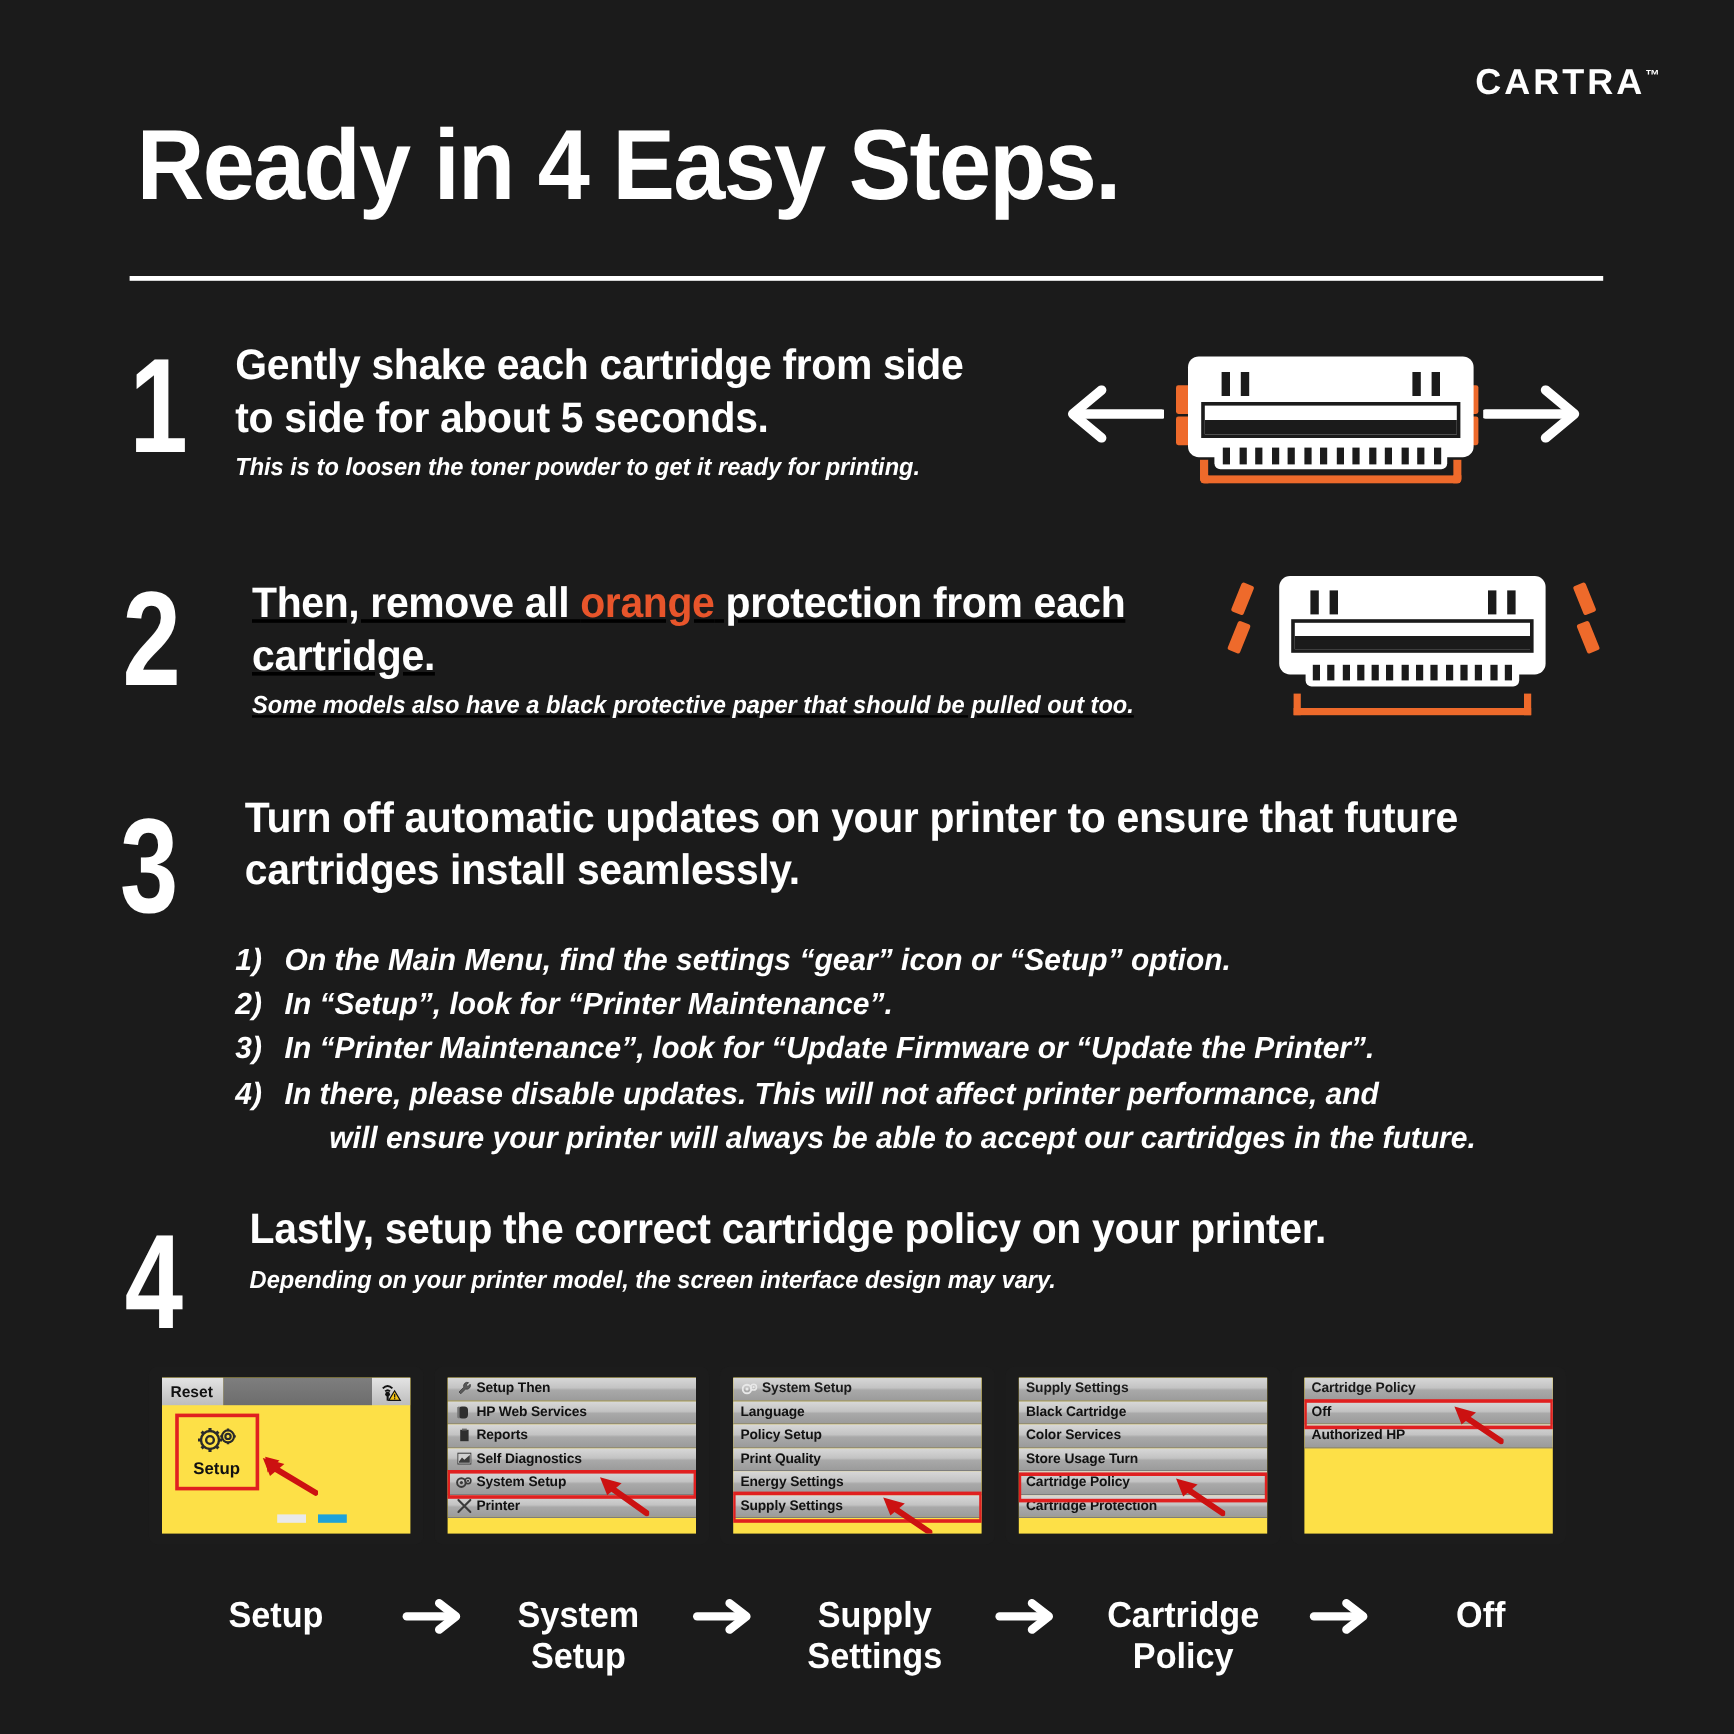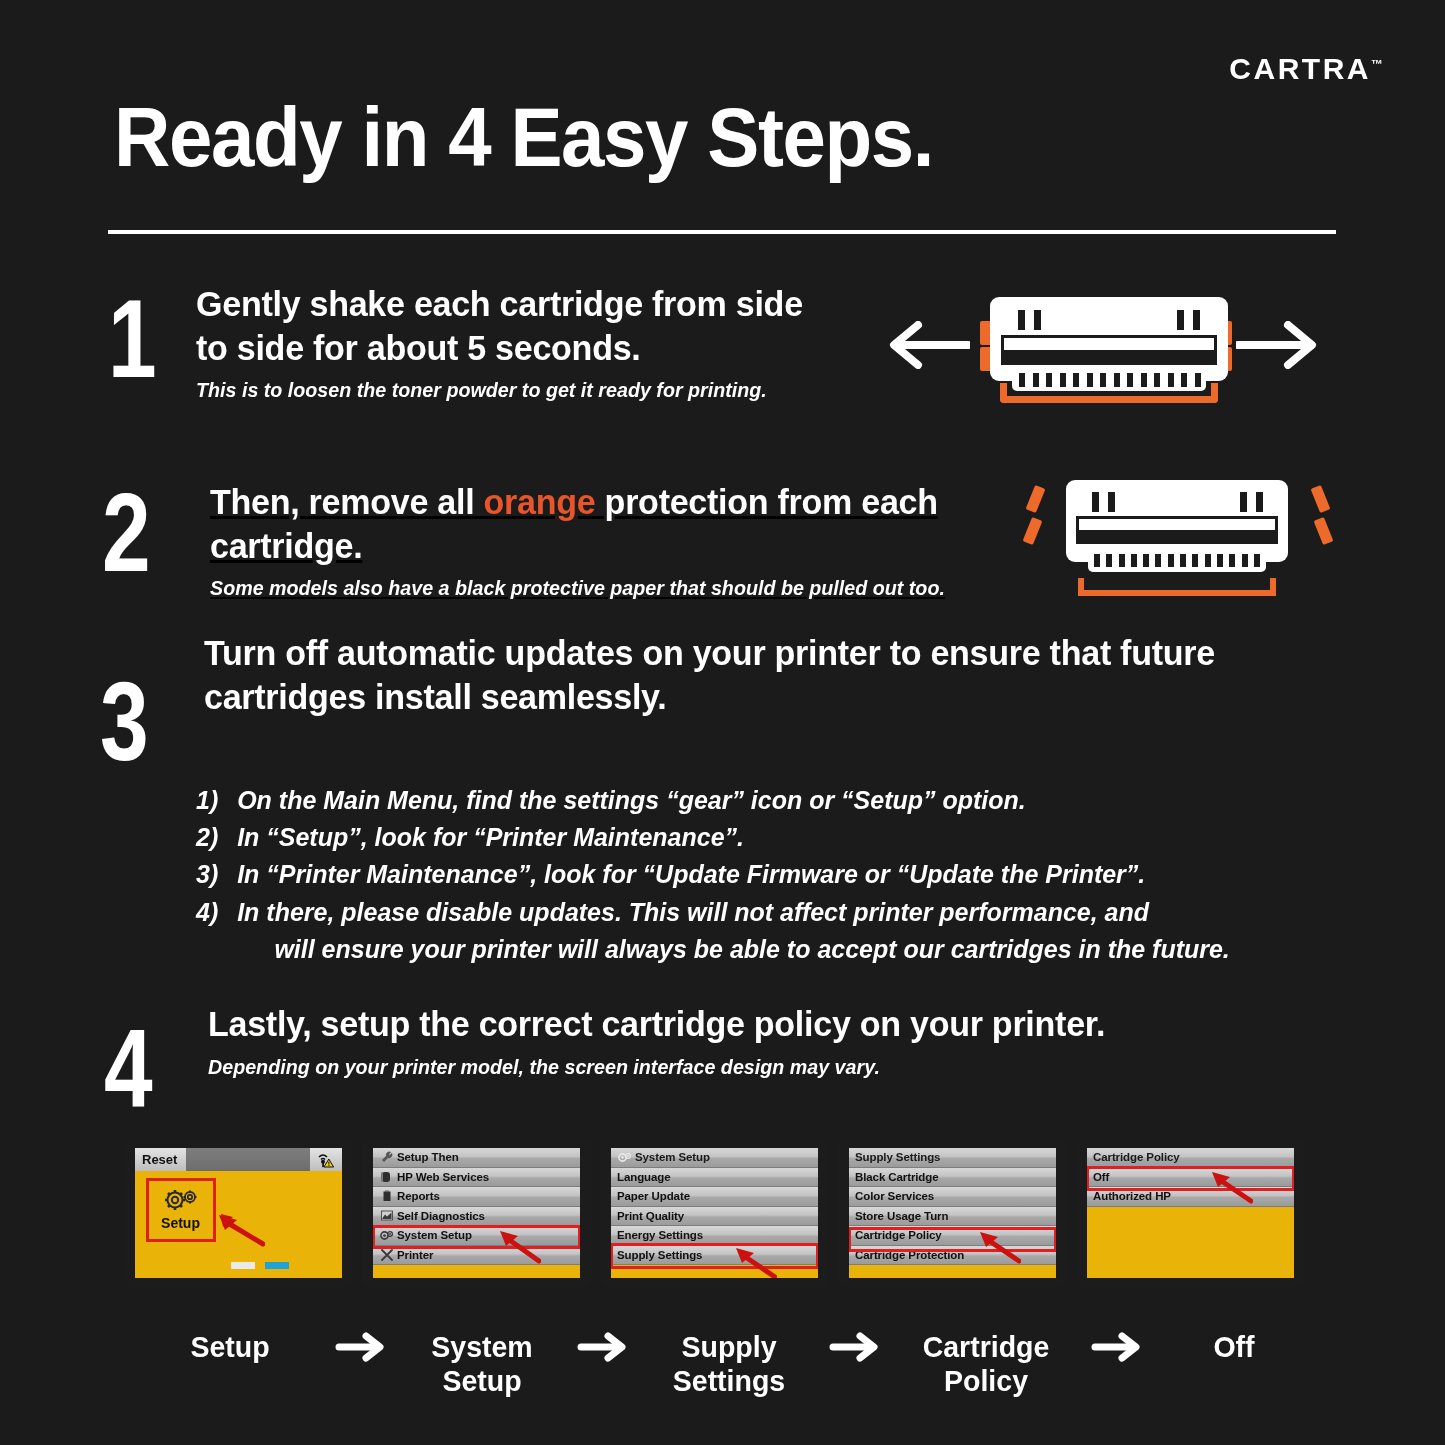--- a/index.html
+++ b/index.html
@@ -86,21 +86,21 @@
   #step1 { left: 0; top: 0; }
   #step1 .step-num { left: 108px; top: 283px; }
   #step1 .step-text { position: absolute; left: 196px; top: 283px; width: 660px; }
 
   
   #step2 .step-num { left: 102px; top: 477px; }
   #step2 .step-text { position: absolute; left: 210px; top: 481px; width: 790px; text-decoration: underline; }
 
   
   #step3 .step-num { left: 100px; top: 666px; }
-  #step3 .step-text { position: absolute; left: 204px; top: 632px; width: 1060px; }
+  #step3 .step-text { position: absolute; left: 204px; top: 660px; width: 1060px; }
   .sublist {
     position: absolute;
     left: 196px; top: 782px;
     width: 1180px;
     color: #ffffff;
     font-style: italic;
     font-weight: 700;
     font-size: 25.5px;
     line-height: 1.46;
     transform: scaleX(0.98);
@@ -160,21 +160,21 @@
     position: relative;
     width: 229px; height: 148px;
     background: #1c1c1c;
     border-radius: 7px;
     padding: 9px 11px;
     flex: 0 0 229px;
   }
   .screen {
     position: relative;
     width: 100%; height: 100%;
-    background: #eab308;
+    background: #fde047;
     overflow: hidden;
   }
   .menu-row {
     position: relative;
     height: 19.5px;
     background: linear-gradient(to bottom, #d8d8d8 0%, #c3c3c3 45%, #a9a9a9 55%, #9b9b9b 100%);
     border-bottom: 1px solid #7d7d7d;
     display: flex;
     align-items: center;
     padding-left: 6px;
@@ -547,21 +547,21 @@
                 <circle cx="10" cy="4" r="2.4" fill="none" stroke="#e8e8e8" stroke-width="1.3"></circle>
                 <circle cx="10" cy="4" r="0.9" fill="#e8e8e8"></circle>
               </svg>
           </span>
           <span class="menu-label">System Setup</span>
         </div>
         <div class="menu-row">
           <span class="menu-label">Language</span>
         </div>
         <div class="menu-row">
-          <span class="menu-label">Paper Update</span>
+          <span class="menu-label">Policy Setup</span>
         </div>
         <div class="menu-row">
           <span class="menu-label">Print Quality</span>
         </div>
         <div class="menu-row">
           <span class="menu-label">Energy Settings</span>
         </div>
         <div class="menu-row">
           <span class="menu-label">Supply Settings</span>
         </div>

